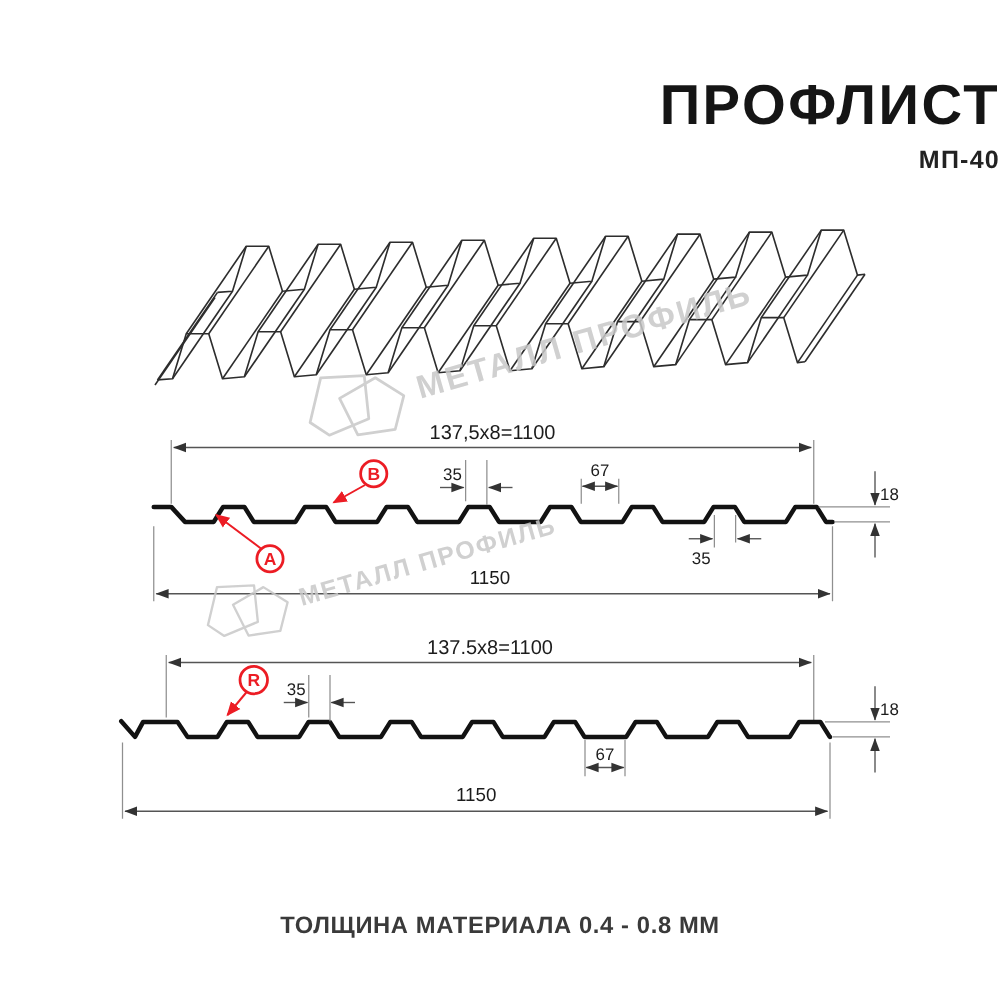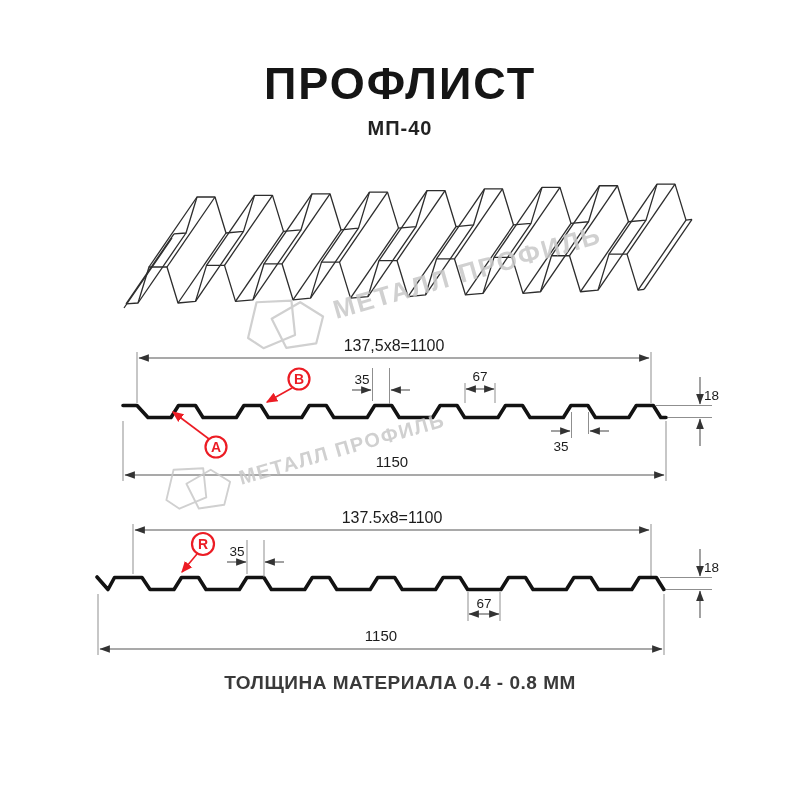--- a/index.html
+++ b/index.html
@@ -1,21 +1,21 @@
 <!DOCTYPE html>
 <html><head>
 <meta charset="utf-8">
 <style>
   html,body{margin:0;padding:0;background:#ffffff;}
   .page{position:relative;width:800px;height:800px;background:#ffffff;overflow:hidden;
         font-family:"Liberation Sans",sans-serif;}
-  .hdr{position:absolute;top:58px;left:0;width:800px;text-align:center;}
+  .hdr{position:absolute;top:58px;left:0;width:800px;text-align:right;}
   .title{font-size:45px;font-weight:bold;letter-spacing:2px;color:#151515;}
   .subtitle{margin-top:7px;font-size:20px;font-weight:bold;letter-spacing:1px;color:#222;}
-  .footer{position:absolute;top:672px;left:0;width:800px;text-align:center;
+  .footer{position:absolute;top:730px;left:0;width:800px;text-align:center;
           font-size:19px;font-weight:bold;letter-spacing:.5px;color:#3a3a3a;}
   svg.draw{position:absolute;left:0;top:0;}
   svg text{font-family:"Liberation Sans",sans-serif;fill:#1c1c1c;}
   .dim{font-size:13.5px;}
   .dimBig{font-size:16px;}
   .dimTotal{font-size:15px;}
   .ext{stroke:#8f8f8f;stroke-width:1;}
   .dln{stroke:#555;stroke-width:1.1;}
   .prof{stroke:#121212;stroke-width:3.6;fill:none;stroke-linejoin:round;stroke-linecap:round;}
   .t3d{stroke:#2d2d2d;stroke-width:1.3;fill:none;stroke-linejoin:round;}

